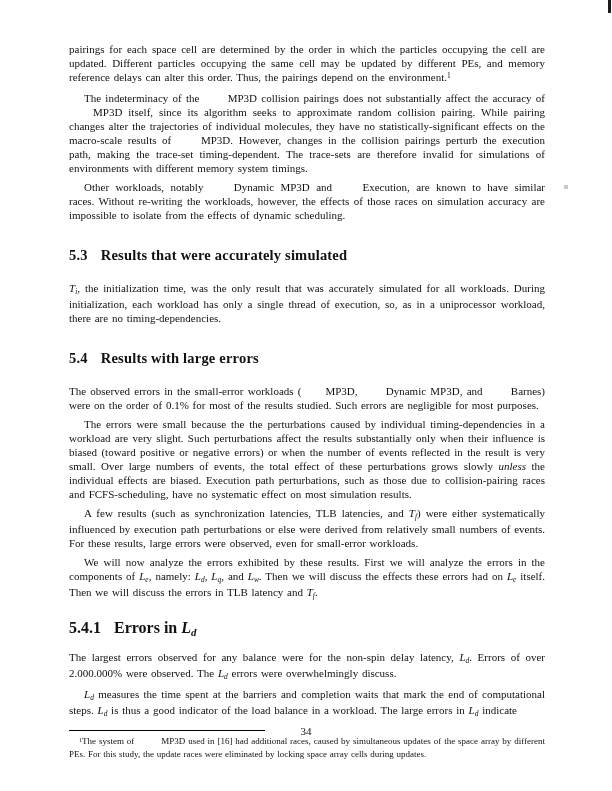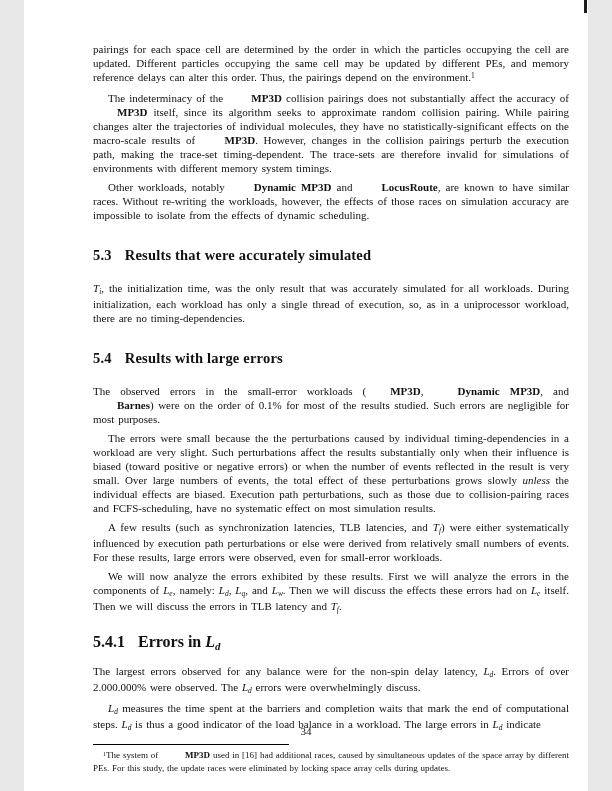--- a/index.html
+++ b/index.html
@@ -1,19 +1,19 @@
 <!DOCTYPE html>
 <html><head>
 <meta charset="utf-8">
 <style>
   * { margin: 0; padding: 0; box-sizing: border-box; }
   html, body { background: #e8e8e8; }
   .page {
     position: relative;
-    width: 564px;
+    width: 612px;
     height: 791px;
     background: #ffffff;
     font-family: "Liberation Serif", "DejaVu Serif", serif;
     color: #111111;
     overflow: hidden;
     margin: 0 auto;
   }
   .content {
     position: absolute;
     left: 69px;
@@ -21,21 +21,21 @@
     width: 476px;
   }
   .para {
     font-size: 11px;
     line-height: 14px;
     text-align: justify;
     margin-bottom: 5px;
     word-spacing: 1px;
   }
   .para.indent { text-indent: 15px; }
-  .b { font-weight: bold; padding-left: 24px; }
+  .b { font-weight: normal; padding-left: 24px; }
   .i { font-style: italic; }
   .sub { font-size: 0.68em; position: relative; top: 0.28em; }
   .sup { font-size: 0.68em; position: relative; top: -0.38em; }
   h2.sec {
     font-size: 14.5px;
     line-height: 17px;
     font-weight: bold;
     margin-top: 25px;
     margin-bottom: 17px;
     letter-spacing: 0.2px;
@@ -95,21 +95,21 @@
 
   <div class="artifact-top-right"></div>
   <div class="artifact-speck"></div>
 
   <div class="content">
 
     <p class="para"><span>pairings for each space cell are determined by the order in which the particles occupying the cell are updated.  Different particles occupying the same cell may be updated by different PEs, and memory reference delays can alter this order.  Thus, the pairings depend on the environment.</span><span class="sup">1</span></p>
 
     <p class="para indent"><span>The indeterminacy of the </span><span class="b">MP3D</span><span> collision pairings does not substantially affect the accuracy of </span><span class="b">MP3D</span><span> itself, since its algorithm seeks to approximate random collision pairing.  While pairing changes alter the trajectories of individual molecules, they have no statistically-significant effects on the macro-scale results of </span><span class="b">MP3D</span><span>.  However, changes in the collision pairings perturb the execution path, making the trace-set timing-dependent.  The trace-sets are therefore invalid for simulations of environments with different memory system timings.</span></p>
 
-    <p class="para indent"><span>Other workloads, notably </span><span class="b">Dynamic MP3D</span><span> and </span><span class="b">LocusRoute</span><span>, are known to have similar races.  Without re-writing the workloads, however, the effects of those races on simulation accuracy are impossible to isolate from the effects of dynamic scheduling.</span></p>
+    <p class="para indent"><span>Other workloads, notably </span><span class="b">Dynamic MP3D</span><span> and </span><span class="b">Execution</span><span>, are known to have similar races.  Without re-writing the workloads, however, the effects of those races on simulation accuracy are impossible to isolate from the effects of dynamic scheduling.</span></p>
 
     <h2 class="sec">
       <span class="sec-num">5.3</span><span>Results that were accurately simulated</span>
     </h2>
 
     <p class="para"><span class="i">T</span><span class="i sub">i</span><span>, the initialization time, was the only result that was accurately simulated for all workloads.  During initialization, each workload has only a single thread of execution, so, as in a uniprocessor workload, there are no timing-dependencies.</span></p>
 
     <h2 class="sec">
       <span class="sec-num">5.4</span><span>Results with large errors</span>
     </h2>

